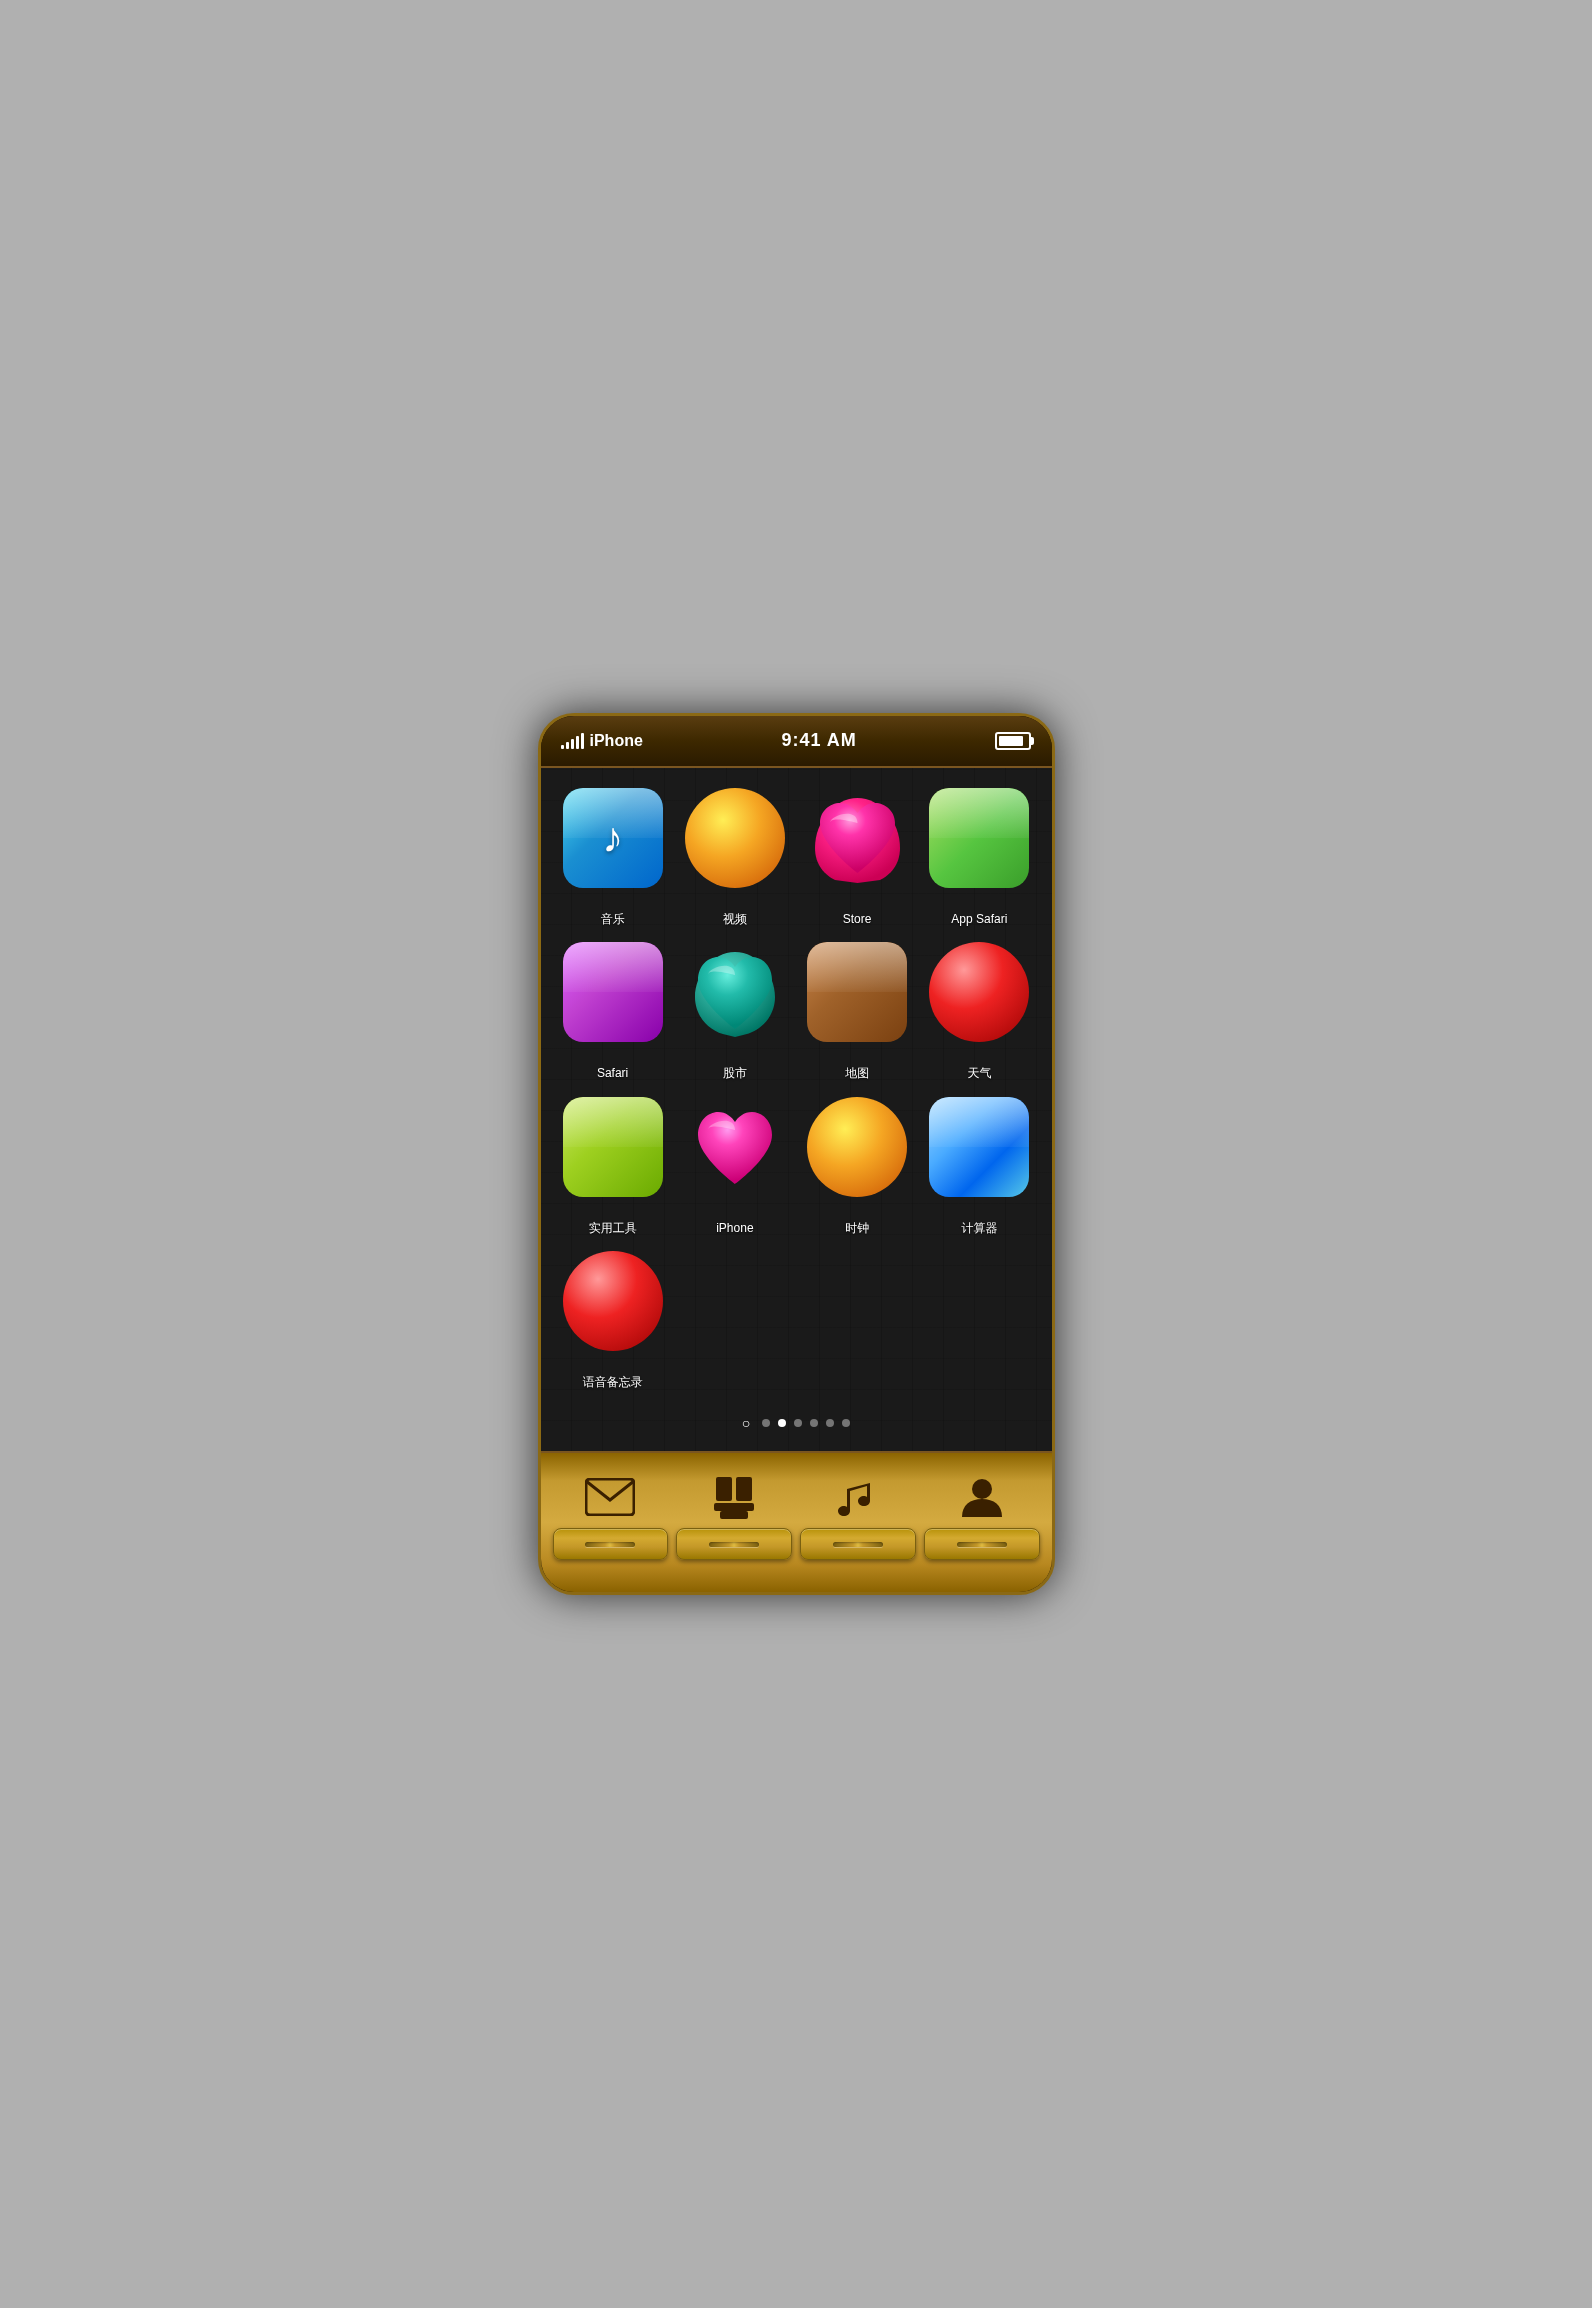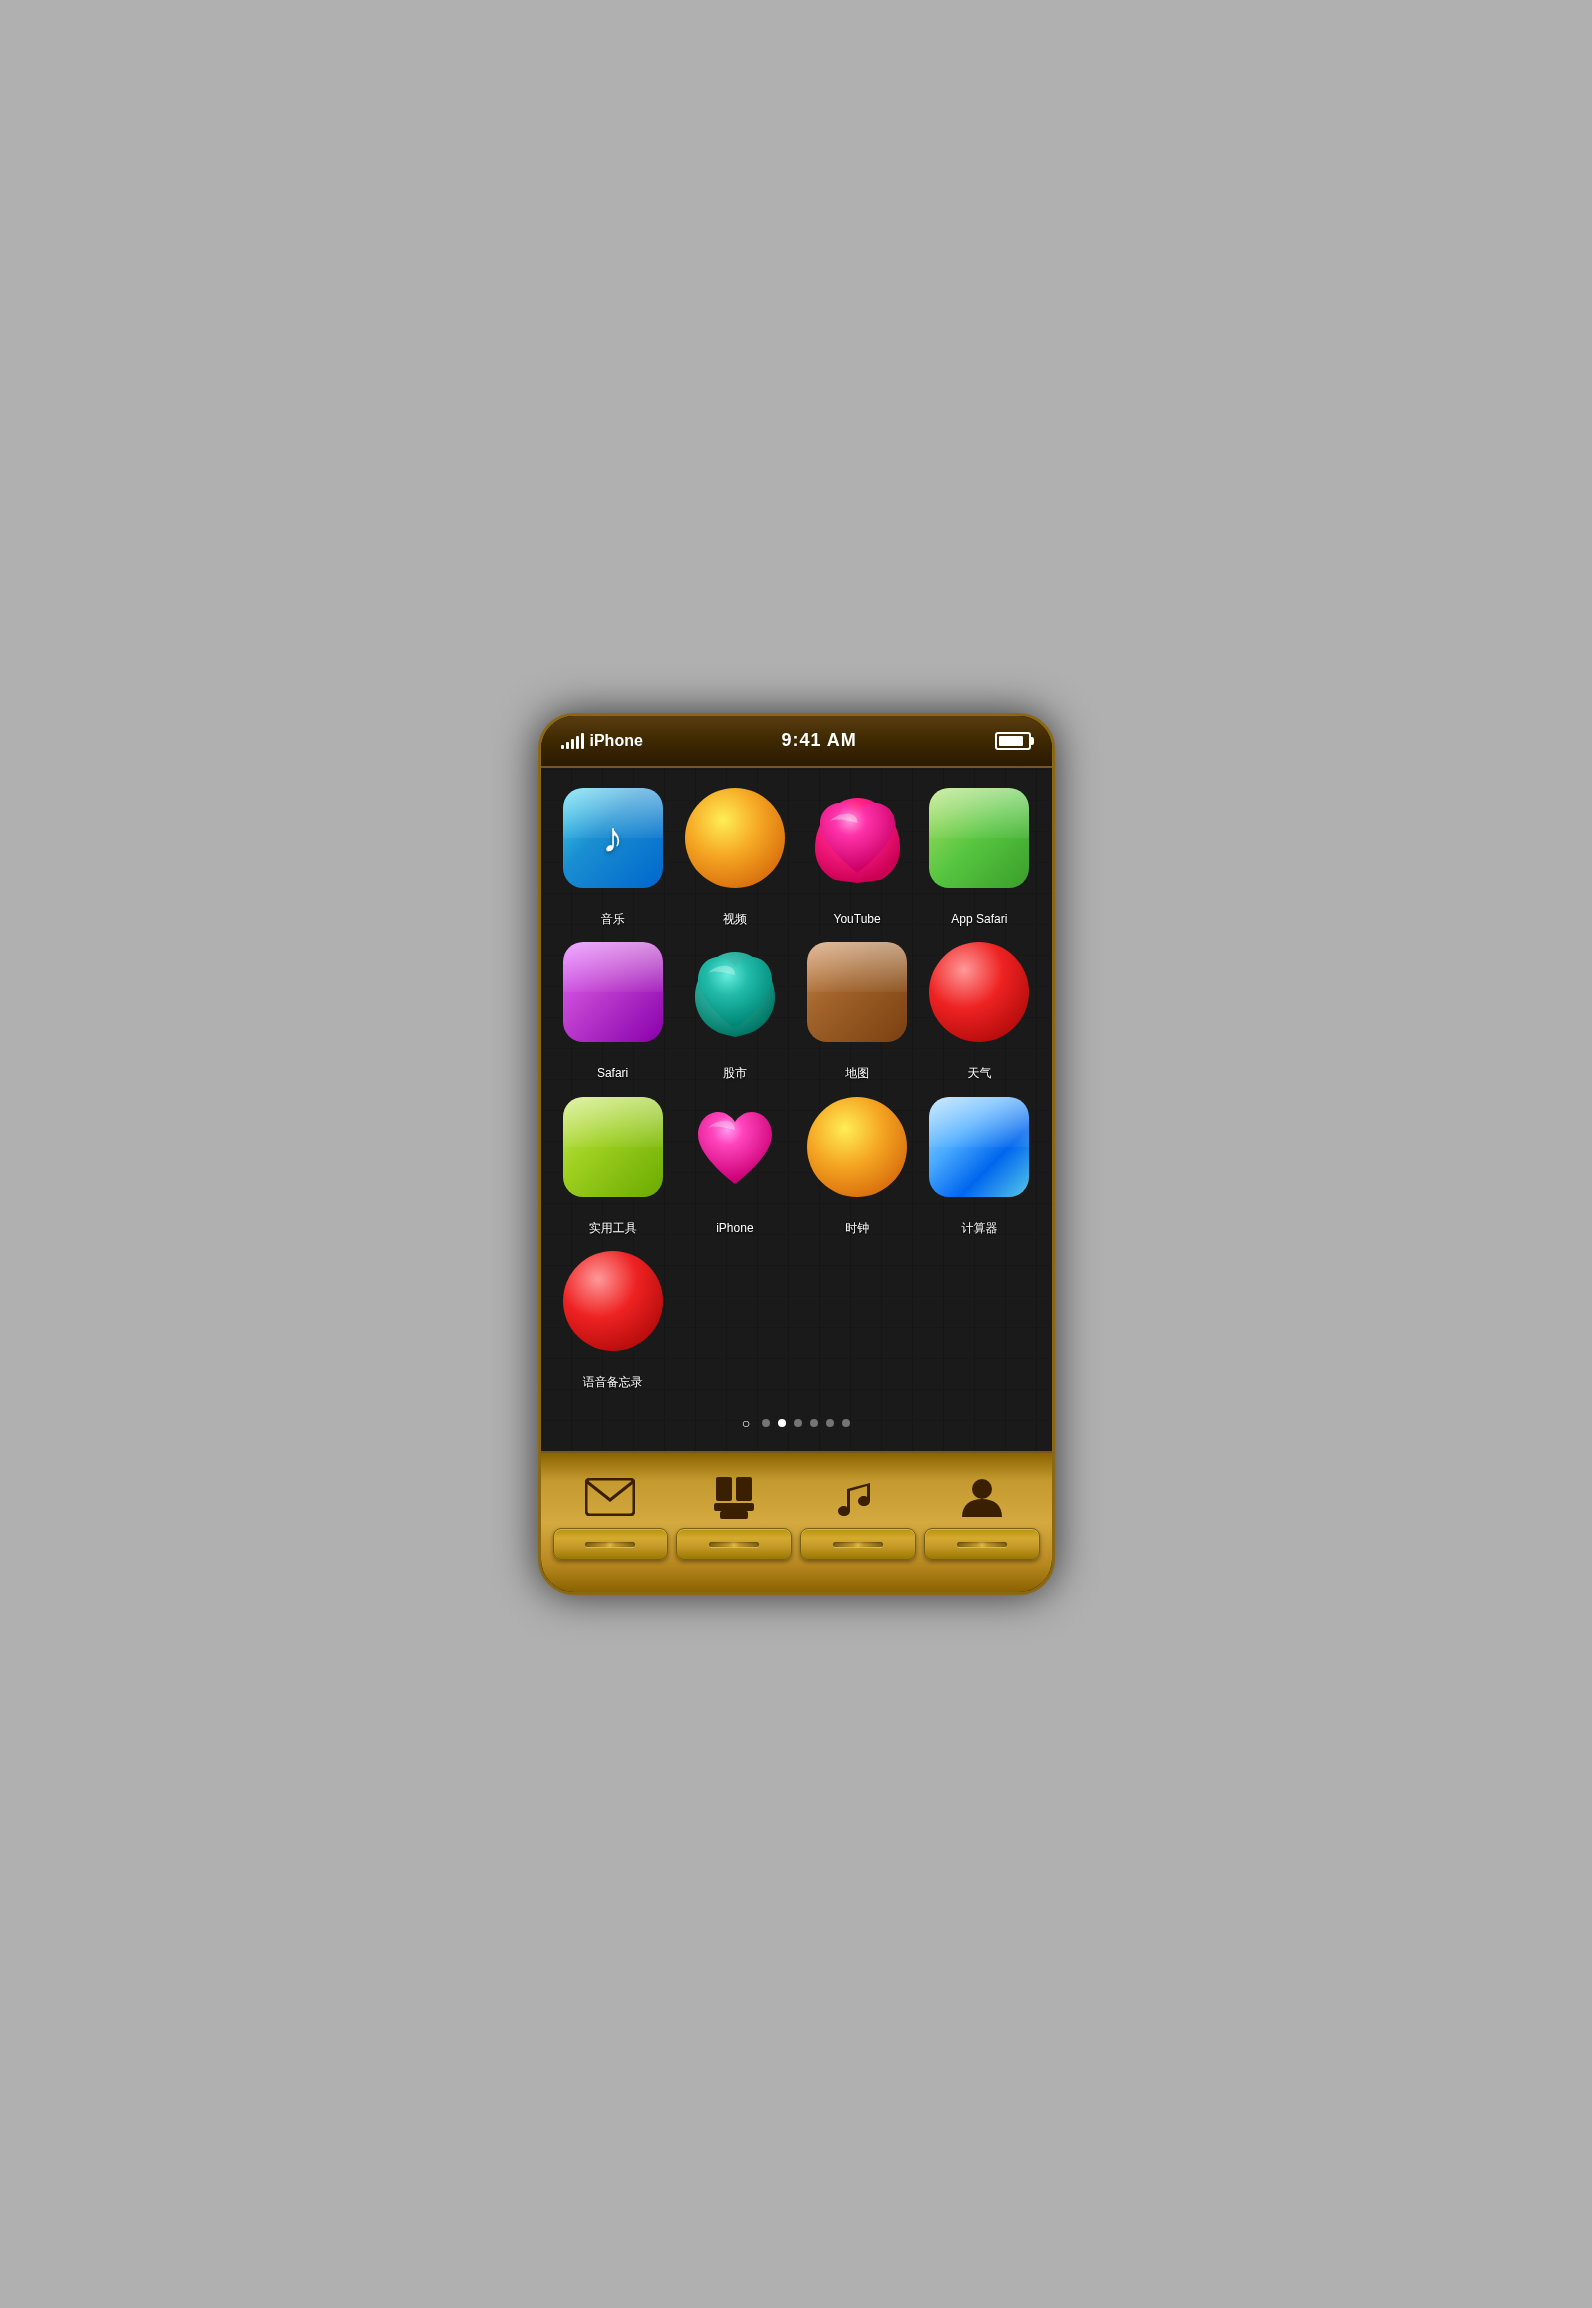--- a/index.html
+++ b/index.html
@@ -303,21 +303,21 @@
             <defs>
               <radialGradient id="heartPinkInner" cx="40%" cy="25%" r="70%">
                 <stop offset="0%" stop-color="#ff99dd"></stop>
                 <stop offset="30%" stop-color="#ff33aa"></stop>
                 <stop offset="100%" stop-color="#cc0066"></stop>
               </radialGradient>
             </defs>
             <path d="M47.5 30 C47.5 30 20 22 20 30 C20 22 47.5 14 47.5 30Z" fill="rgba(255,255,255,0.35)"></path>
           </svg>
         </div>
-        <span class="app-label">YouTube</span>
+        <span class="app-label">Store</span>
       </div>
 
       <div class="app-item">
         <div class="icon-wrapper-rounded" style="background: linear-gradient(135deg, #a8e063 0%, #56c540 50%, #3a9e2a 100%);">
           <div class="gloss"></div>
         </div>
         <span class="app-label">App Safari</span>
       </div>
 
       <div class="app-item">

